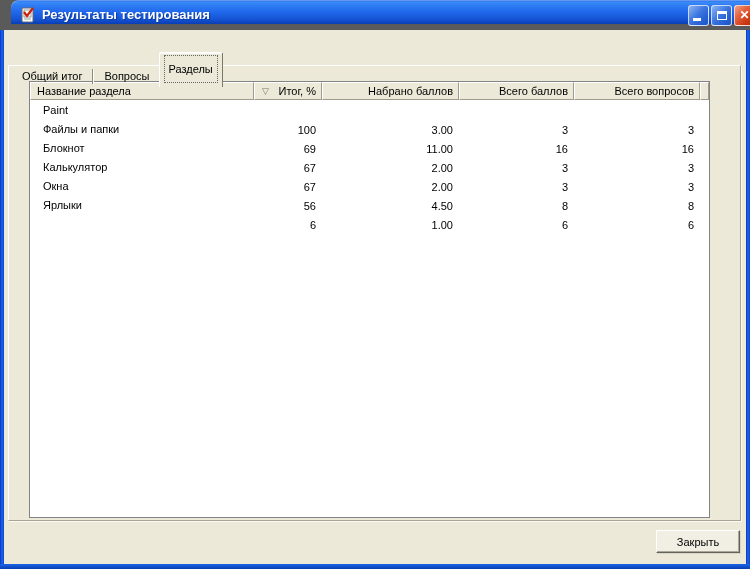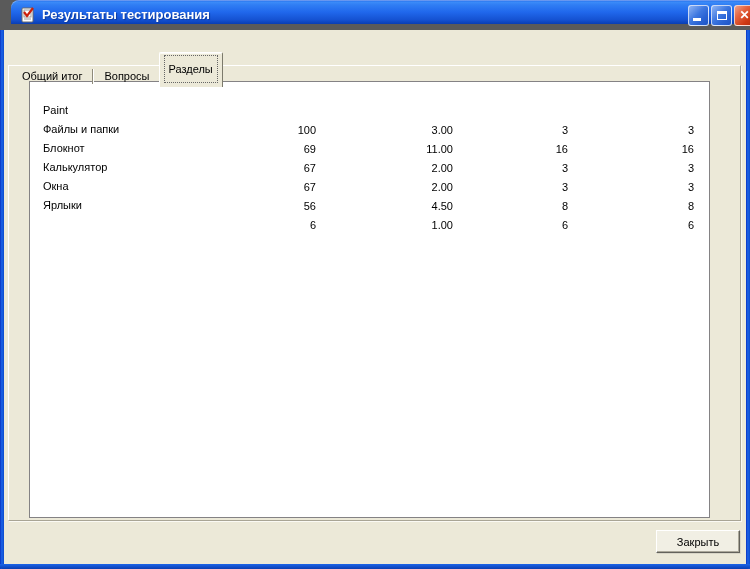--- a/index.html
+++ b/index.html
@@ -124,20 +124,31 @@
       <span class="tab">Вопросы</span>
       <span class="tab tab-selected">
         <span class="tab-focus">Разделы</span>
       </span>
     </div>
 
     <div class="page">
 
       <div class="listview">
 
+        <div class="lv-header">
+          <div class="hcell c0">Название раздела</div>
+          <div class="hcell c1">
+            <span class="sort-glyph">▽</span>
+            <span>Итог, %</span>
+          </div>
+          <div class="hcell c2 num">Набрано баллов</div>
+          <div class="hcell c3 num">Всего баллов</div>
+          <div class="hcell c4 num">Всего вопросов</div>
+          <div class="hcell cf"></div>
+        </div>
 
         <div class="lv-rows">
 
           <div class="lv-row">
             <div class="c0">Paint</div>
             <div class="c1 num">100</div>
             <div class="c2 num">3.00</div>
             <div class="c3 num">3</div>
             <div class="c4 num">3</div>
           </div>

